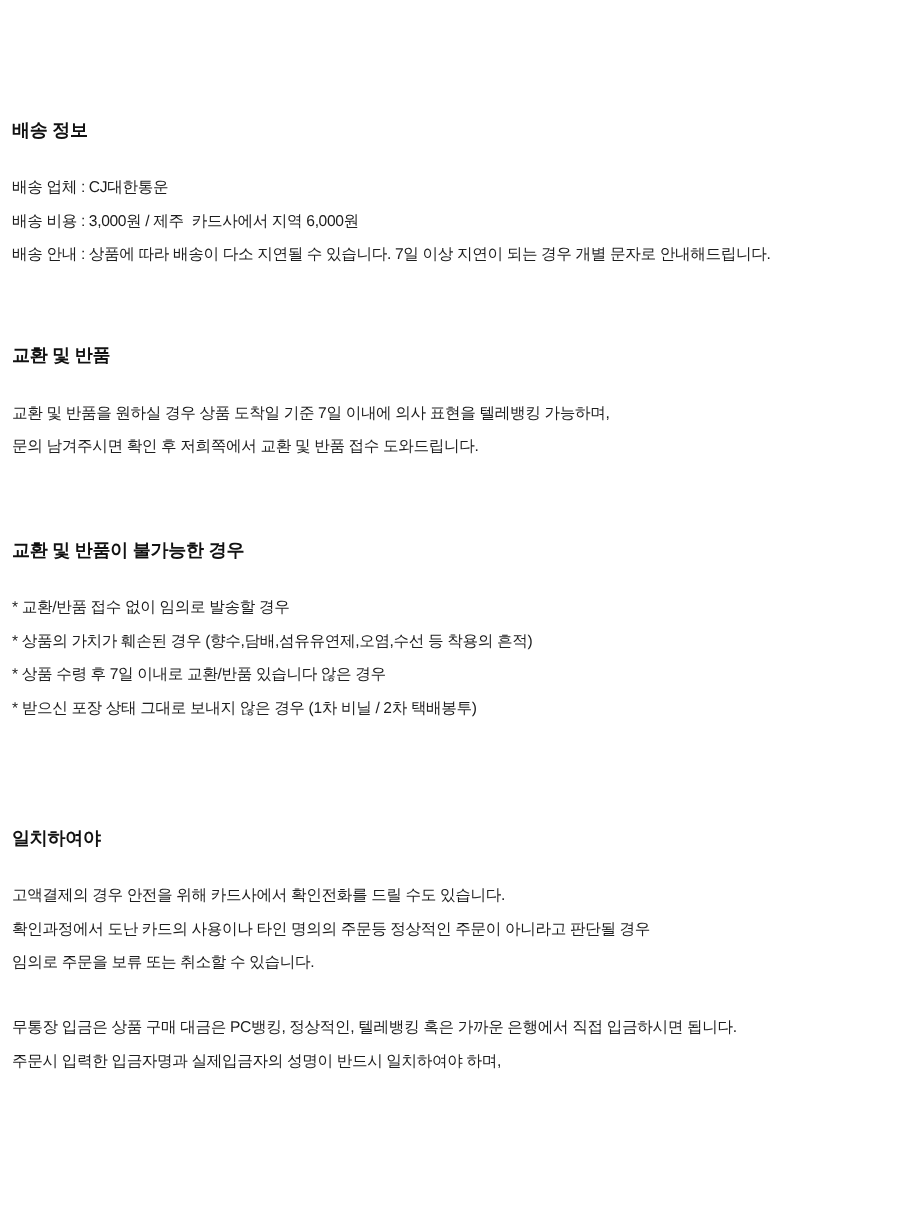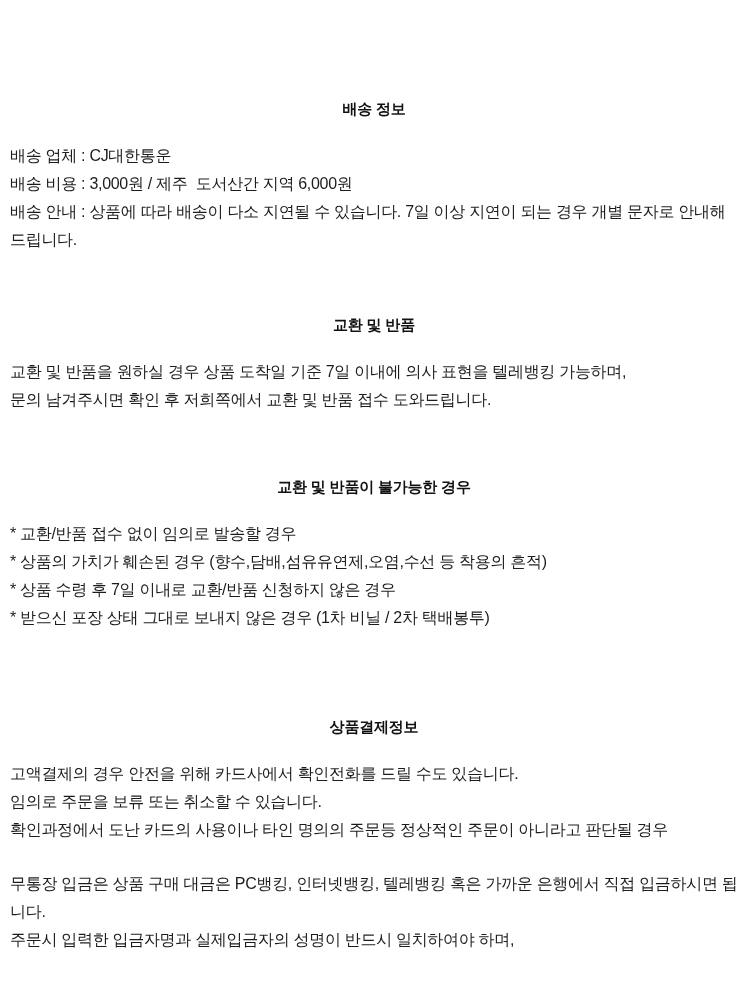--- a/index.html
+++ b/index.html
@@ -23,48 +23,47 @@
   .section {
     margin: 0;
   }
   .section-title {
     font-size: 15px;
     font-weight: bold;
     line-height: 22px;
     color: #111111;
     letter-spacing: -0.2px;
     margin: 0;
-    text-align: center;
   }
   .block {
     margin-top: 22px;
   }
   .line {
-    font-size: 16px;
+    font-size: 13px;
     line-height: 28px;
     color: #1c1c1c;
     letter-spacing: -0.3px;
     white-space: pre-wrap;
   }
   .gap-after-delivery { height: 60px; }
   .gap-after-exchange { height: 62px; }
   .gap-after-nonreturn { height: 56px; }
   .gap-mid { height: 28px; }
   .gap-small { height: 26px; }
 </style>
 </head>
 <body>
 
 <div class="page">
 
   <div class="section">
     <div class="section-title">배송 정보</div>
     <div class="block">
       <div class="line">배송 업체 : CJ대한통운</div>
-      <div class="line">배송 비용 : 3,000원 / 제주  도서산간 지역 6,000원</div>
+      <div class="line">배송 비용 : 3,000원 / 제주  카드사에서 지역 6,000원</div>
       <div class="line">배송 안내 : 상품에 따라 배송이 다소 지연될 수 있습니다. 7일 이상 지연이 되는 경우 개별 문자로 안내해드립니다.</div>
     </div>
   </div>
 
   <div class="gap-after-delivery"></div>
 
   <div class="section">
     <div class="section-title">교환 및 반품</div>
     <div class="block">
       <div class="line">교환 및 반품을 원하실 경우 상품 도착일 기준 7일 이내에 의사 표현을 텔레뱅킹 가능하며,</div>
@@ -72,36 +71,36 @@
     </div>
   </div>
 
   <div class="gap-after-exchange"></div>
 
   <div class="section">
     <div class="section-title">교환 및 반품이 불가능한 경우</div>
     <div class="block">
       <div class="line">* 교환/반품 접수 없이 임의로 발송할 경우</div>
       <div class="line">* 상품의 가치가 훼손된 경우 (향수,담배,섬유유연제,오염,수선 등 착용의 흔적)</div>
-      <div class="line">* 상품 수령 후 7일 이내로 교환/반품 신청하지 않은 경우</div>
+      <div class="line">* 상품 수령 후 7일 이내로 교환/반품 있습니다 않은 경우</div>
       <div class="line">* 받으신 포장 상태 그대로 보내지 않은 경우 (1차 비닐 / 2차 택배봉투)</div>
     </div>
     <div class="gap-mid"></div>
   </div>
 
   <div class="gap-after-nonreturn"></div>
 
   <div class="section">
-    <div class="section-title">상품결제정보</div>
+    <div class="section-title">일치하여야</div>
     <div class="block">
       <div class="line">고액결제의 경우 안전을 위해 카드사에서 확인전화를 드릴 수도 있습니다.</div>
+      <div class="line">확인과정에서 도난 카드의 사용이나 타인 명의의 주문등 정상적인 주문이 아니라고 판단될 경우</div>
       <div class="line">임의로 주문을 보류 또는 취소할 수 있습니다.</div>
-      <div class="line">확인과정에서 도난 카드의 사용이나 타인 명의의 주문등 정상적인 주문이 아니라고 판단될 경우</div>
     </div>
     <div class="gap-small"></div>
     <div class="block-group2">
-      <div class="line">무통장 입금은 상품 구매 대금은 PC뱅킹, 인터넷뱅킹, 텔레뱅킹 혹은 가까운 은행에서 직접 입금하시면 됩니다.</div>
+      <div class="line">무통장 입금은 상품 구매 대금은 PC뱅킹, 정상적인, 텔레뱅킹 혹은 가까운 은행에서 직접 입금하시면 됩니다.</div>
       <div class="line">주문시 입력한 입금자명과 실제입금자의 성명이 반드시 일치하여야 하며,</div>
 
     </div>
   </div>
 
 </div>
 
 </body></html>

